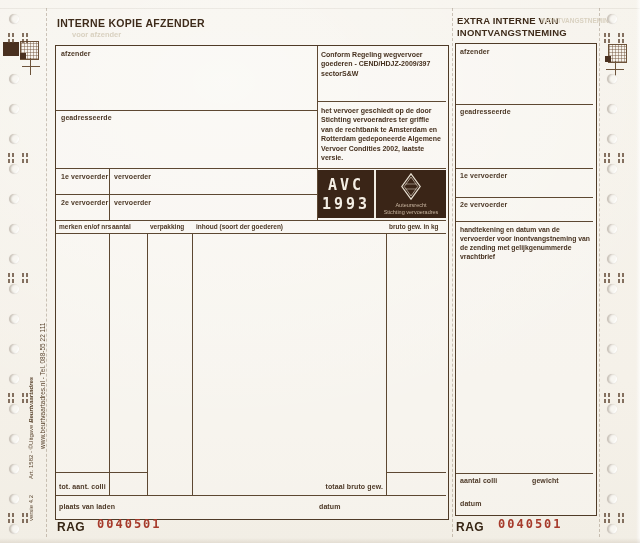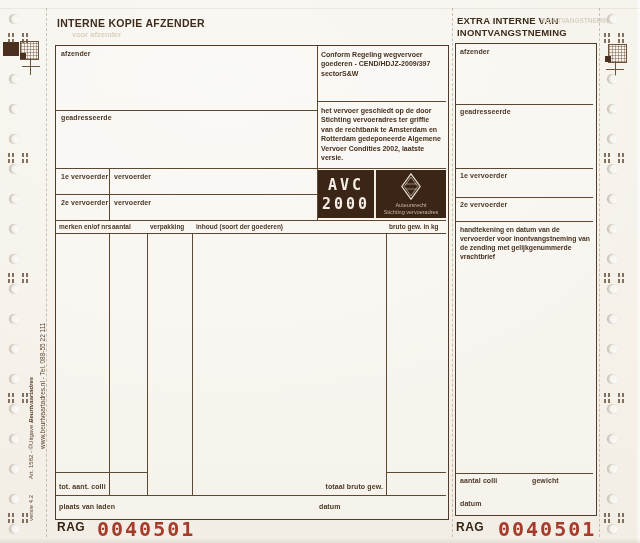--- a/index.html
+++ b/index.html
@@ -15,21 +15,21 @@
   .ln{position:absolute;background:#5d4832;}
   .hln{height:1px;}
   .vln{width:1px;}
   .lbl{position:absolute;font-weight:bold;font-size:7px;line-height:1;color:#4c3826;letter-spacing:.1px;white-space:nowrap;}
   .para{position:absolute;font-size:7px;line-height:9.4px;color:#46311f;font-weight:bold;}
   .th{position:absolute;font-weight:bold;font-size:6.5px;line-height:1;color:#4c3826;white-space:nowrap;}
   .title{position:absolute;font-weight:bold;font-size:10.5px;letter-spacing:.3px;color:#3e2b1a;white-space:nowrap;}
   .rtitle{position:absolute;font-weight:bold;font-size:9.5px;letter-spacing:.2px;color:#3e2b1a;white-space:nowrap;}
   .ghost{position:absolute;color:#d9d1c0;font-size:7.5px;font-weight:bold;white-space:nowrap;}
   .raglbl{position:absolute;font-weight:bold;font-size:12px;letter-spacing:.5px;color:#352413;}
-  .serial{position:absolute;font-family:"DejaVu Sans Mono",monospace;font-weight:bold;font-size:20px;letter-spacing:2px;color:#a63a2b;}
+  .serial{position:absolute;font-family:"DejaVu Sans Mono",monospace;font-weight:bold;font-size:12px;letter-spacing:2px;color:#a63a2b;}
   .avcblock{position:absolute;background:#3a2517;display:flex;}
   .avcleft{width:56px;position:relative;color:#f4eee4;}
   .avcdiv{width:2px;background:#f0ece2;}
   .avcright{flex:1;position:relative;text-align:center;}
   .avctxt{position:absolute;width:56px;text-align:center;font-weight:bold;font-size:15px;letter-spacing:3px;color:#f4eee4;font-family:"DejaVu Sans Mono",monospace;}
   .avccap{position:absolute;width:100%;text-align:center;font-size:5.5px;line-height:7px;color:#c9b6a1;white-space:nowrap;}
   .hole{position:absolute;width:10px;height:10px;border-radius:50%;background:#f8f6f1;
         box-shadow:inset 2px 0 2px rgba(90,70,50,.30), inset -1px -1px 1px rgba(255,255,255,.85), 0 0 1px rgba(120,100,80,.18);}
   .tick{position:absolute;width:2px;height:4px;background:#5d4430;opacity:.75;}
   .perf{position:absolute;border-left:1px dashed rgba(130,110,90,.38);width:0;}
@@ -105,21 +105,21 @@
     <div class="lbl" style="left:58px;top:127px;">vervoerder</div>
     <div class="lbl" style="left:5px;top:153px;">2e vervoerder</div>
     <div class="lbl" style="left:58px;top:153px;">vervoerder</div>
 
     <div class="para" style="left:265px;top:4px;width:120px;">Conform Regeling wegvervoer goederen - CEND/HDJZ-2009/397 sectorS&amp;W</div>
     <div class="para" style="left:265px;top:60px;width:122px;">het vervoer geschiedt op de door Stichting vervoeradres ter griffie van de rechtbank te Amsterdam en Rotterdam gedeponeerde Algemene Vervoer Condities 2002, laatste versie.</div>
 
     <div class="avcblock" style="left:262px;top:124px;width:128px;height:48px;">
       <div class="avcleft">
         <div class="avctxt" style="top:6px;">AVC</div>
-        <div class="avctxt" style="top:25px;">2000</div>
+        <div class="avctxt" style="top:25px;">1993</div>
       </div>
       <div class="avcdiv"></div>
       <div class="avcright">
         <svg width="20" height="27" viewBox="0 0 20 27" style="position:absolute;left:25px;top:3px;">
           <path d="M10 0.8 L19.2 13.5 L10 26.2 L0.8 13.5 Z" fill="none" stroke="#e9e1d3" stroke-width="1.2"></path>
           <path d="M10 4 L16.8 13.5 L10 23 L3.2 13.5 Z" fill="none" stroke="#e9e1d3" stroke-width="0.6"></path>
           <line x1="4.5" y1="11" x2="15.5" y2="11" stroke="#e9e1d3" stroke-width="0.5"></line>
           <line x1="4.5" y1="16" x2="15.5" y2="16" stroke="#e9e1d3" stroke-width="0.5"></line>
         </svg>
         <div class="avccap" style="top:32px;">Auteursrecht</div>

